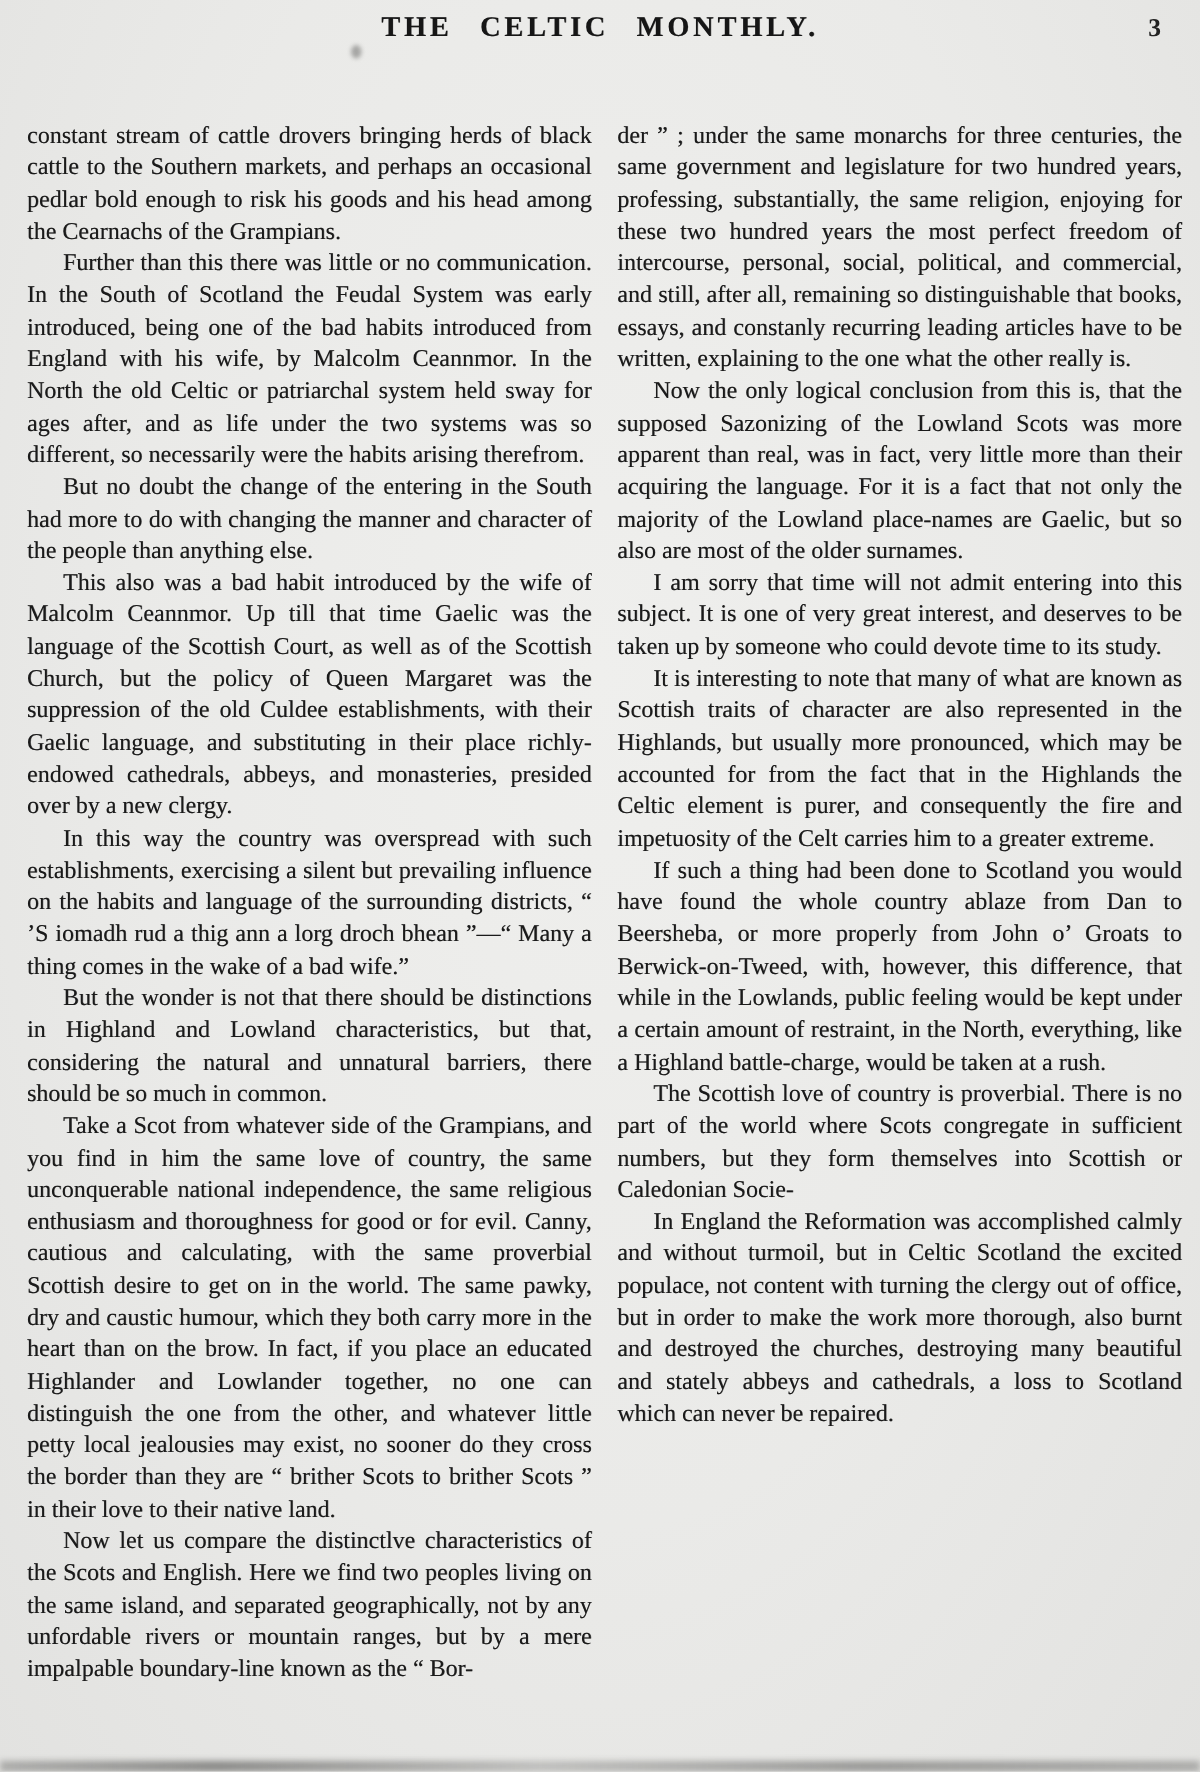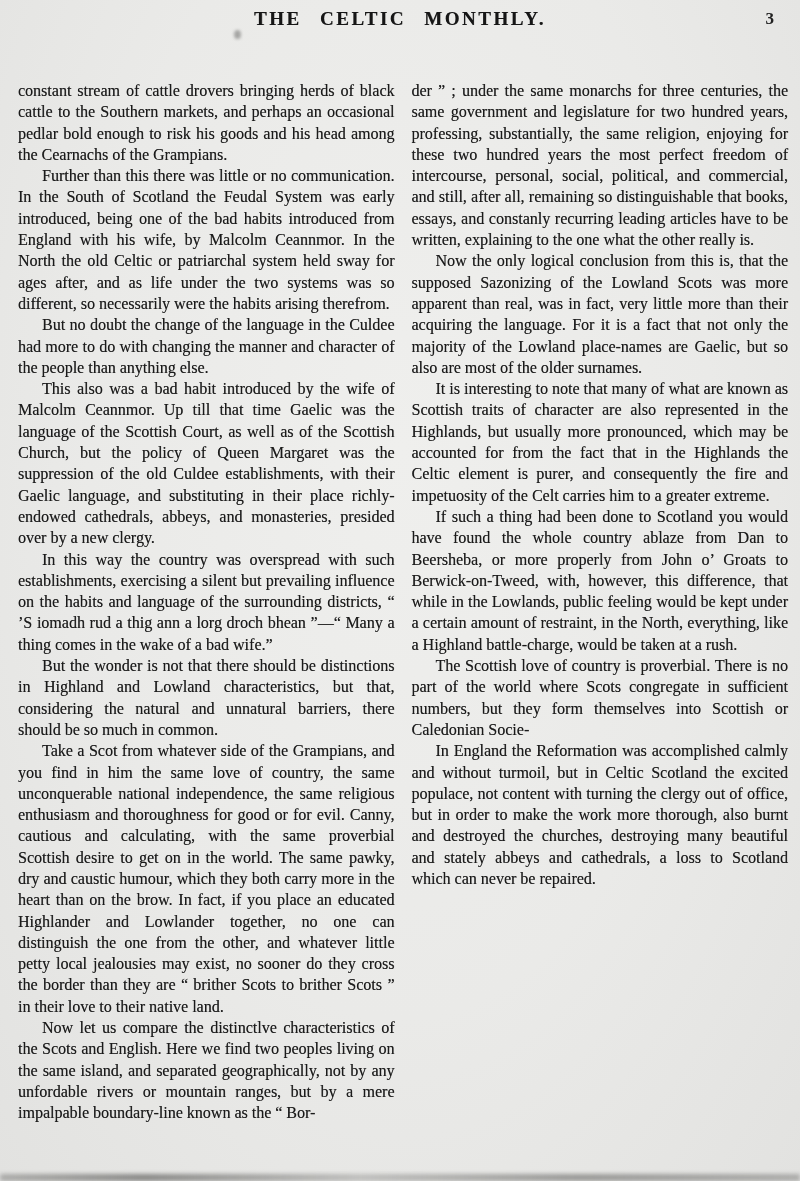--- a/index.html
+++ b/index.html
@@ -100,31 +100,32 @@
     <div class="page-number">3</div>
   </header>
 
   <div class="scan-speck"></div>
 
   <main class="columns">
 
     <section class="column">
       <p class="para no-indent">constant stream of cattle drovers bringing herds of black cattle to the Southern markets, and perhaps an occasional pedlar bold enough to risk his goods and his head among the Cearnachs of the Grampians.</p>
       <p class="para">Further than this there was little or no communication.  In the South of Scotland the Feudal System was early introduced, being one of the bad habits introduced from England with his wife, by Malcolm Ceannmor.  In the North the old Celtic or patriarchal system held sway for ages after, and as life under the two systems was so different, so necessarily were the habits arising therefrom.</p>
-      <p class="para">But no doubt the change of the language in the Culdee had more to do with changing the manner and character of the people than anything else.</p>
+      <p class="para">But no doubt the change of the entering in the South had more to do with changing the manner and character of the people than anything else.</p>
       <p class="para">This also was a bad habit introduced by the wife of Malcolm Ceannmor.  Up till that time Gaelic was the language of the Scottish Court, as well as of the Scottish Church, but the policy of Queen Margaret was the suppression of the old Culdee establishments, with their Gaelic language, and substituting in their place richly-endowed cathedrals, abbeys, and monasteries, presided over by a new clergy.</p>
       <p class="para">In this way the country was overspread with such establishments, exercising a silent but prevailing influence on the habits and language of the surrounding districts, “ ’S iomadh rud a thig ann a lorg droch bhean ”—“ Many a thing comes in the wake of a bad wife.”</p>
       <p class="para">But the wonder is not that there should be distinctions in Highland and Lowland characteristics, but that, considering the natural and unnatural barriers, there should be so much in common.</p>
       <p class="para">Take a Scot from whatever side of the Grampians, and you find in him the same love of country, the same unconquerable national independence, the same religious enthusiasm and thoroughness for good or for evil.  Canny, cautious and calculating, with the same proverbial Scottish desire to get on in the world.  The same pawky, dry and caustic humour, which they both carry more in the heart than on the brow.  In fact, if you place an educated Highlander and Lowlander together, no one can distinguish the one from the other, and whatever little petty local jealousies may exist, no sooner do they cross the border than they are “ brither Scots to brither Scots ” in their love to their native land.</p>
       <p class="para">Now let us compare the distinctlve characteristics of the Scots and English.  Here we find two peoples living on the same island, and separated geographically, not by any unfordable rivers or mountain ranges, but by a mere impalpable boundary-line known as the “ Bor-</p>
     </section>
 
     <section class="column">
       <p class="para no-indent">der ” ; under the same monarchs for three centuries, the same government and legislature for two hundred years, professing, substantially, the same religion, enjoying for these two hundred years the most perfect freedom of intercourse, personal, social, political, and commercial, and still, after all, remaining so distinguishable that books, essays, and constanly recurring leading articles have to be written, explaining to the one what the other really is.</p>
       <p class="para">Now the only logical conclusion from this is, that the supposed Sazonizing of the Lowland Scots was more apparent than real, was in fact, very little more than their acquiring the language.  For it is a fact that not only the majority of the Lowland place-names are Gaelic, but so also are most of the older surnames.</p>
+      <p class="para">I am sorry that time will not admit entering into this subject.  It is one of very great interest, and deserves to be taken up by someone who could devote time to its study.</p>
       <p class="para">It is interesting to note that many of what are known as Scottish traits of character are also represented in the Highlands, but usually more pronounced, which may be accounted for from the fact that in the Highlands the Celtic element is purer, and consequently the fire and impetuosity of the Celt carries him to a greater extreme.</p>
       <p class="para">If such a thing had been done to Scotland you would have found the whole country ablaze from Dan to Beersheba, or more properly from John o’ Groats to Berwick-on-Tweed, with, however, this difference, that while in the Lowlands, public feeling would be kept under a certain amount of restraint, in the North, everything, like a Highland battle-charge, would be taken at a rush.</p>
       <p class="para">The Scottish love of country is proverbial. There is no part of the world where Scots congregate in sufficient numbers, but they form themselves into Scottish or Caledonian Socie-</p>
       <p class="para">In England the Reformation was accomplished calmly and without turmoil, but in Celtic Scotland the excited populace, not content with turning the clergy out of office, but in order to make the work more thorough, also burnt and destroyed the churches, destroying many beautiful and stately abbeys and cathedrals, a loss to Scotland which can never be repaired.</p>
     </section>
 
   </main>
 
   <div class="bottom-smudge"></div>
 

